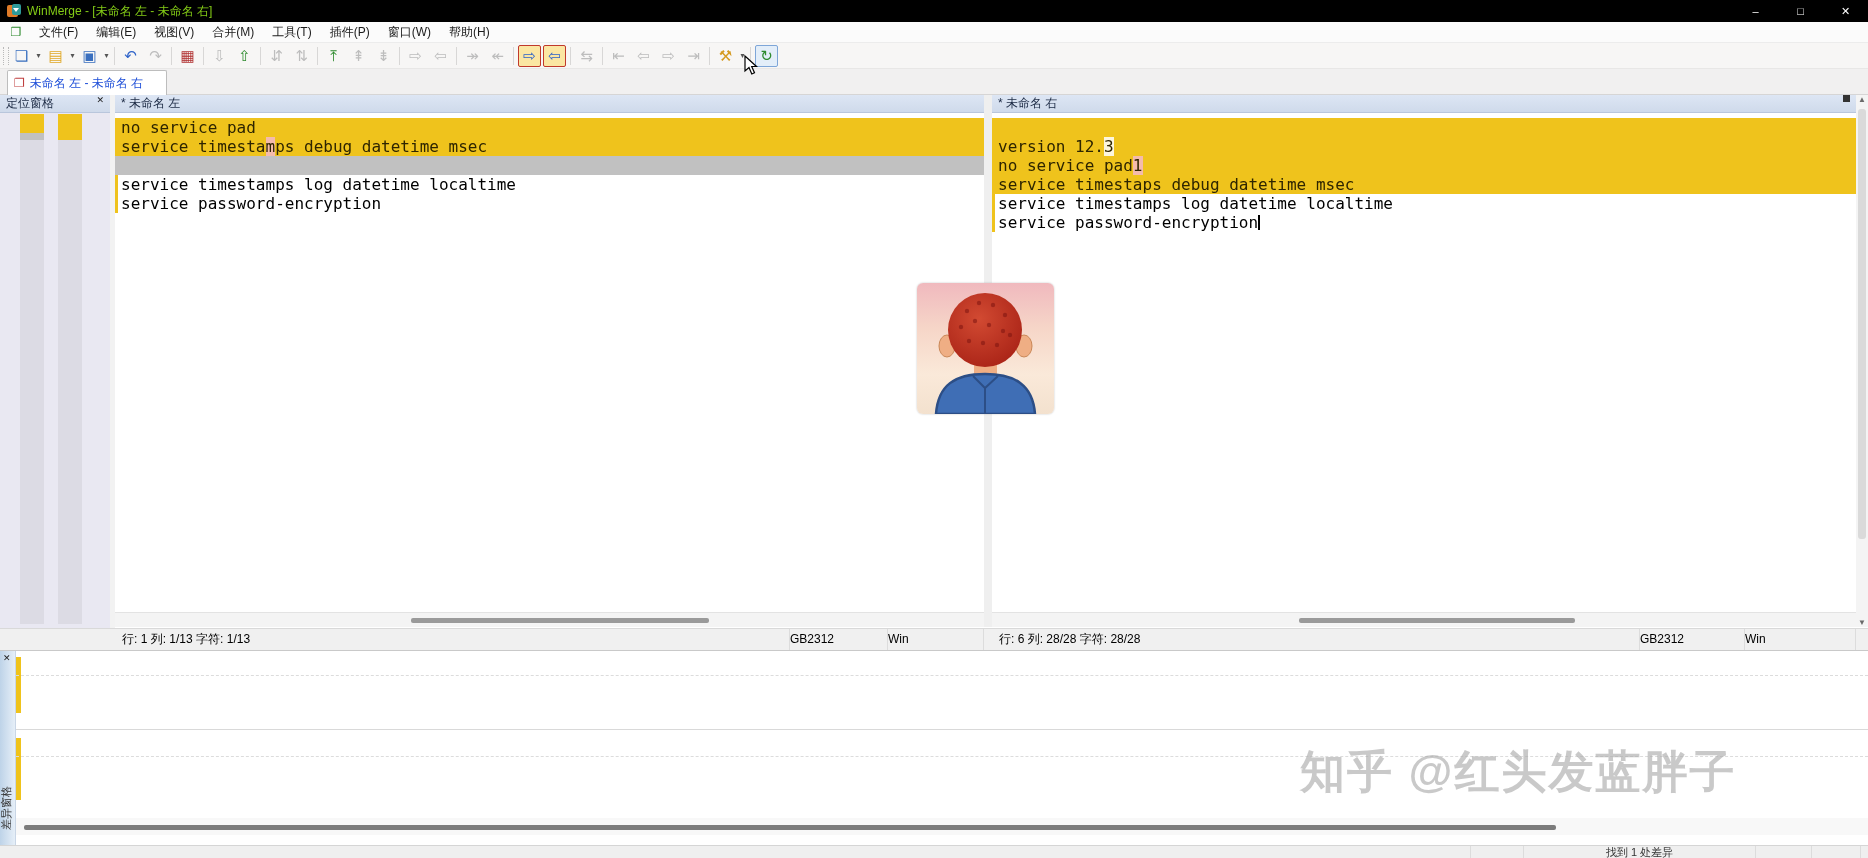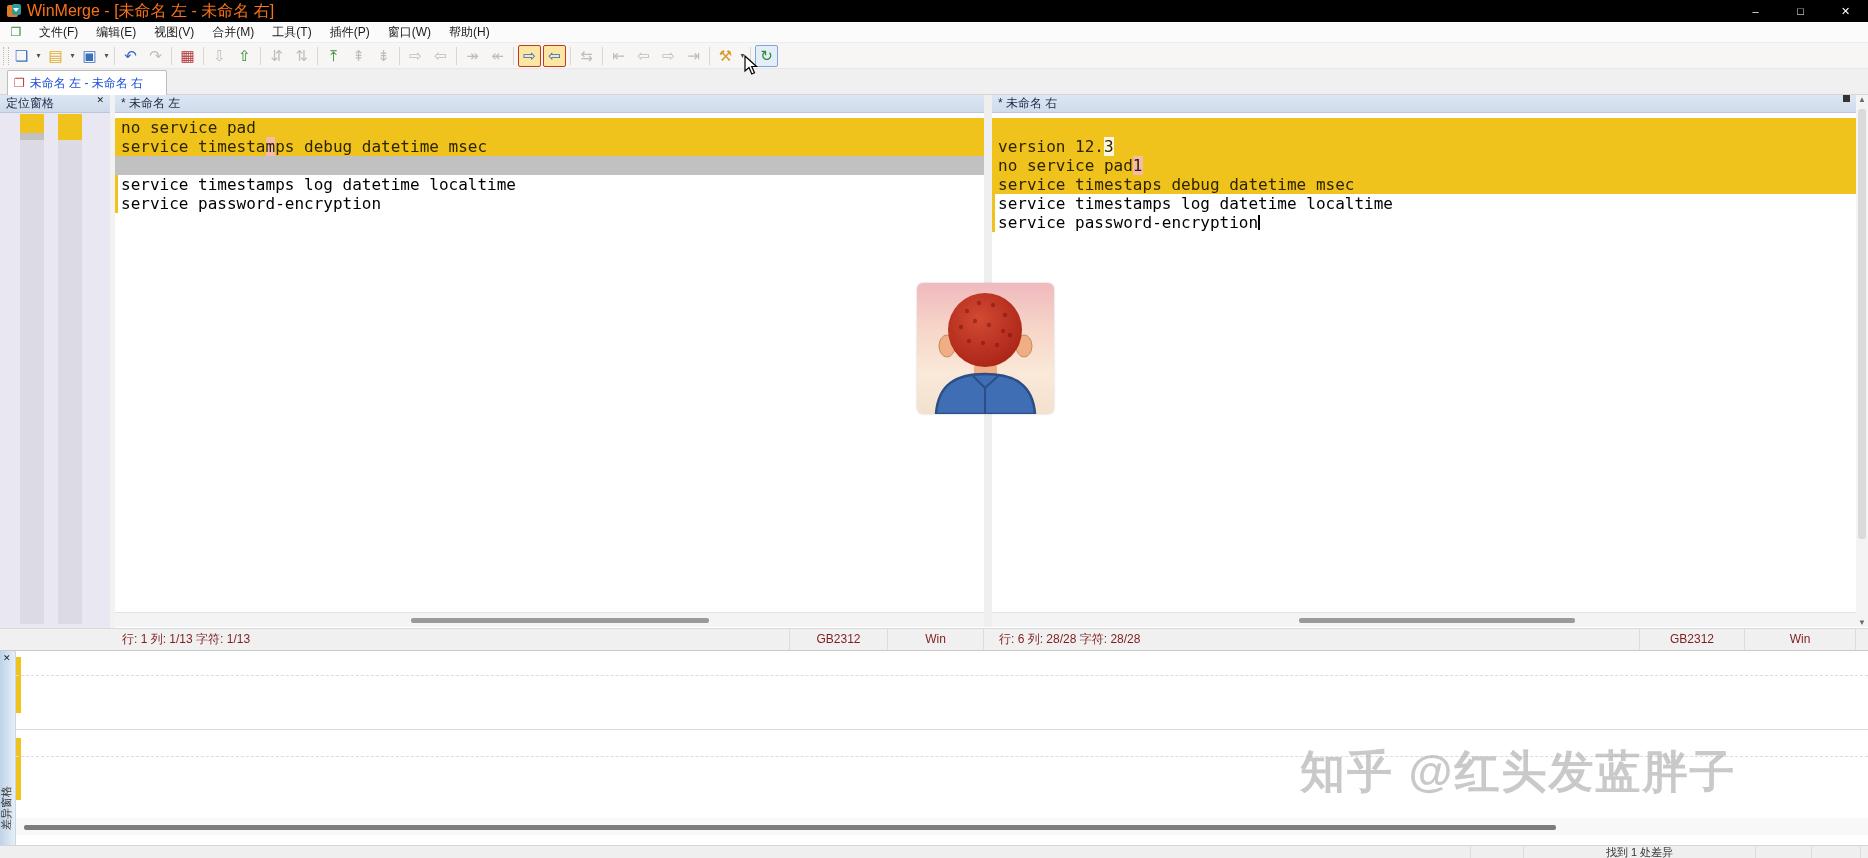--- a/index.html
+++ b/index.html
@@ -8,21 +8,21 @@
     --actbg:#FBE6A2; --actbd:#C0392B;
   }
   *{box-sizing:border-box;margin:0;padding:0}
   html,body{width:1868px;height:858px;overflow:hidden}
   body{font-family:"Liberation Sans","DejaVu Sans",sans-serif;background:#fff;position:relative;font-size:12px;color:#111}
   .abs{position:absolute}
 
   
   .titlebar{left:0;top:0;width:1868px;height:22px;background:#000;color:#fff;display:flex;align-items:center}
   .titlebar .appicon{margin:0 6px 0 7px;width:14px;height:14px}
-  .title-text{font-size:16px;color:#f97316}
+  .title-text{font-size:12px;color:#84cc16}
   .win-controls{margin-left:auto;display:flex;height:22px}
   .win-btn{width:45px;height:22px;display:flex;align-items:center;justify-content:center;color:#fff;font-size:11px}
 
   
   .menubar{left:0;top:22px;width:1868px;height:21px;background:#FBFBFB;display:flex;align-items:center;border-bottom:1px solid #ECECEC}
   .menubar .sysicon{width:16px;text-align:center;margin:0 6px 0 8px;font-size:12px;color:#2E8B2E}
   .menu-item{padding:0 9px;height:21px;line-height:21px;color:#1a1a1a}
 
   
   .toolbar{left:0;top:43px;width:1868px;height:26px;background:#F7F6F5;display:flex;align-items:center;border-bottom:1px solid #E8E7E6}
@@ -61,22 +61,22 @@
   .caret{display:inline-block;width:2px;height:15px;background:#000;vertical-align:-2px}
 
   
   .hscroll{top:612px;height:15px;background:#F4F4F4;border-top:1px solid #E3E3E3}
   .hthumb{position:absolute;top:5px;height:5px;background:#9A9A9A;border-radius:2px}
   .vscroll{left:1856px;top:95px;width:12px;height:532px;background:#F4F4F4;display:flex;flex-direction:column;align-items:center;justify-content:space-between;font-size:8px;color:#6a6a6a}
   .vthumb{position:absolute;left:1858px;top:109px;width:8px;height:430px;background:#DADADA;border-radius:3px}
 
   
   .statusrow{left:0;top:628px;width:1868px;height:22px;background:#F0F0F0;border-top:1px solid #D9D9D9}
-  .scell{position:absolute;top:0;height:22px;line-height:21px;border-right:1px solid #DCDCDC;padding-left:7px;color:#7f1d1d;overflow:hidden;white-space:nowrap}
-  .scell.center{text-align:center;padding-left:0}
+  .scell{position:absolute;top:0;height:22px;line-height:21px;border-right:1px solid #DCDCDC;padding-left:7px;color:#000000;overflow:hidden;white-space:nowrap}
+  .scell.center{padding-left:0}
 
   
   .bottom-pane{left:0;top:650px;width:1868px;height:195px;background:#fff;border-top:1px solid #C9C9C9}
   .vtab{position:absolute;left:0;top:0;width:16px;height:195px;background:linear-gradient(to right,#BED3E8,#E6EFF8);border-right:1px solid #C9D6E6}
   .vtab-close{position:absolute;left:3px;top:2px;font-size:9px;color:#222}
   .vtab-title{position:absolute;left:14px;bottom:16px;transform:rotate(-90deg);transform-origin:left bottom;white-space:nowrap;font-size:11px;color:#333}
   .dp-sec1{position:absolute;left:16px;top:0;width:1852px;height:79px;border-bottom:1px solid #D9D9D9}
   .dp-sec2{position:absolute;left:16px;top:79px;width:1852px;height:88px}
   .dp-dash{position:absolute;left:0;width:1852px;border-top:1px dashed #DCDCDC}
   .dp-bar{position:absolute;left:0;width:5px;background:var(--diff)}

